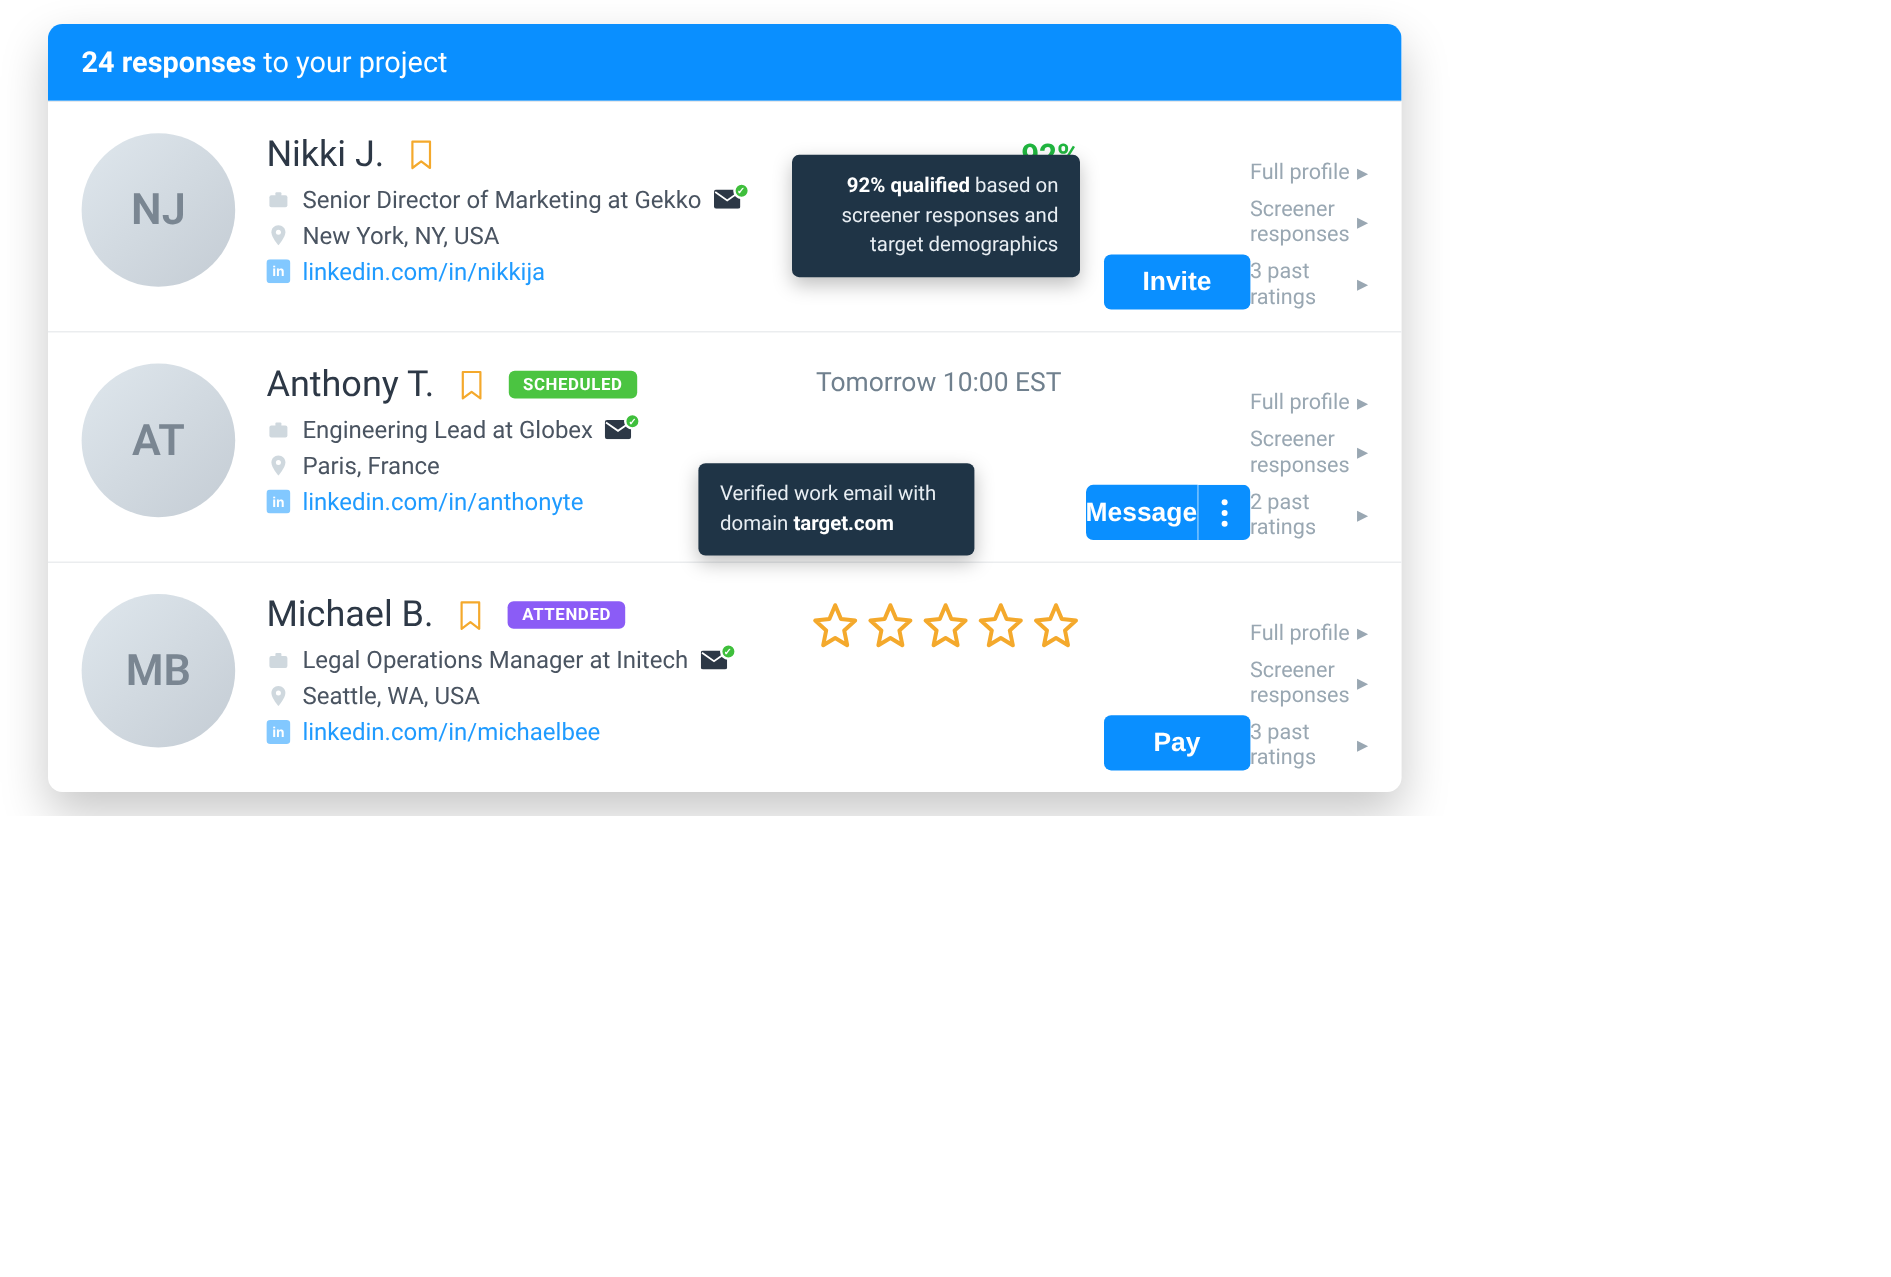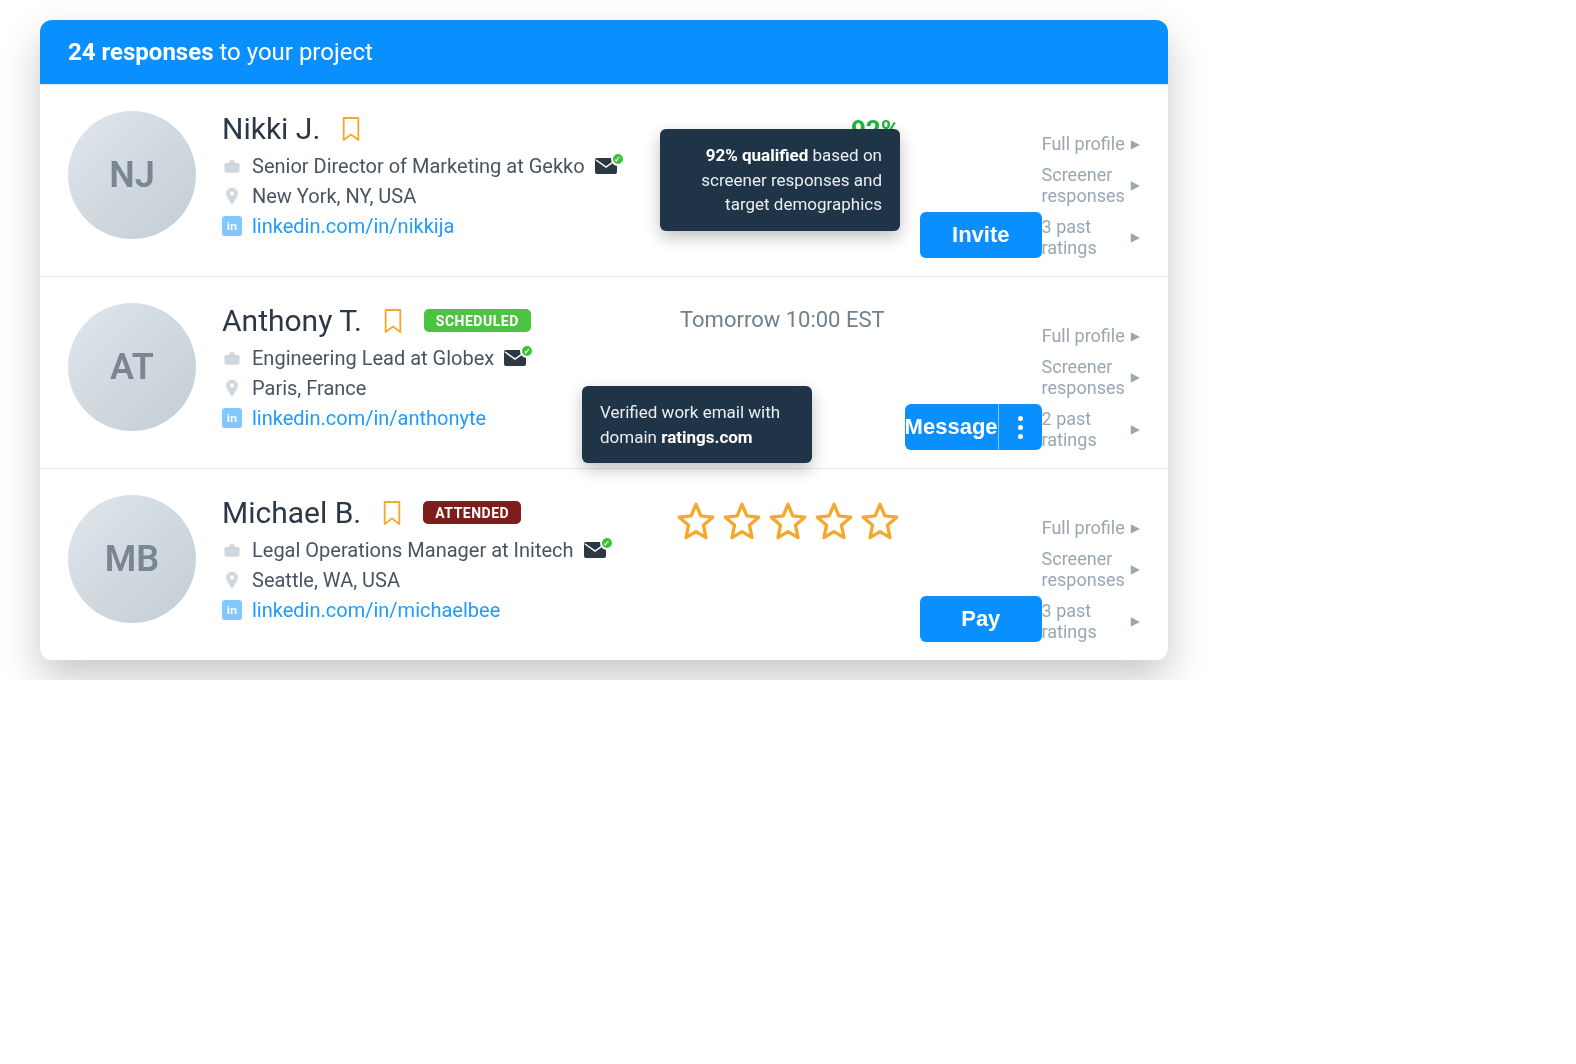--- a/index.html
+++ b/index.html
@@ -48,21 +48,21 @@
   .badge {
     display:inline-block;
     padding: 4px 12px 3px;
     border-radius: 5px;
     font-size: 14px;
     font-weight: 700;
     letter-spacing: 0.5px;
     color: #fff;
   }
   .badge.scheduled { background:#4bc441; }
-  .badge.attended { background:#7f1d1d; }
+  .badge.attended { background:#8b5cf6; }
   .meta-line {
     display:flex; align-items:center; gap:10px;
     font-size:20px; color:#4a5461; margin-top:6px;
     position:relative;
   }
   .meta-line .ic { width:20px; height:20px; flex:0 0 20px; display:flex; align-items:center; justify-content:center; color:#b6c0c9;}
   .meta-line a { color:#1f9bff; text-decoration:none; }
   .envelope-wrap { position:relative; display:inline-flex; }
   .verify-dot {
     position:absolute; top:-6px; right:-8px;
@@ -226,21 +226,21 @@
         </span>
         <span>Engineering Lead at Globex</span>
         <span class="envelope-wrap">
           <svg width="22" height="16" viewBox="0 0 22 16">
               <rect width="22" height="16" rx="2" fill="#2d3846"></rect>
               <path d="M1 2l10 7 10-7" stroke="#fff" stroke-width="1.5" fill="none"></path>
             </svg>
           <span class="verify-dot">✓</span>
         </span>
         <div class="tooltip verify-tip">
-          <span>Verified work email with domain </span><b>ratings.com</b>
+          <span>Verified work email with domain </span><b>target.com</b>
         </div>
       </div>
       <div class="meta-line">
         <span class="ic">
           <svg viewBox="0 0 24 24" width="20" height="20">
               <path d="M12 2c-4 0-7 3-7 7 0 5 7 13 7 13s7-8 7-13c0-4-3-7-7-7z" fill="#cfd8de"></path>
               <circle cx="12" cy="9" r="2.5" fill="#fff"></circle>
             </svg>
         </span>
         <span>Paris, France</span>

